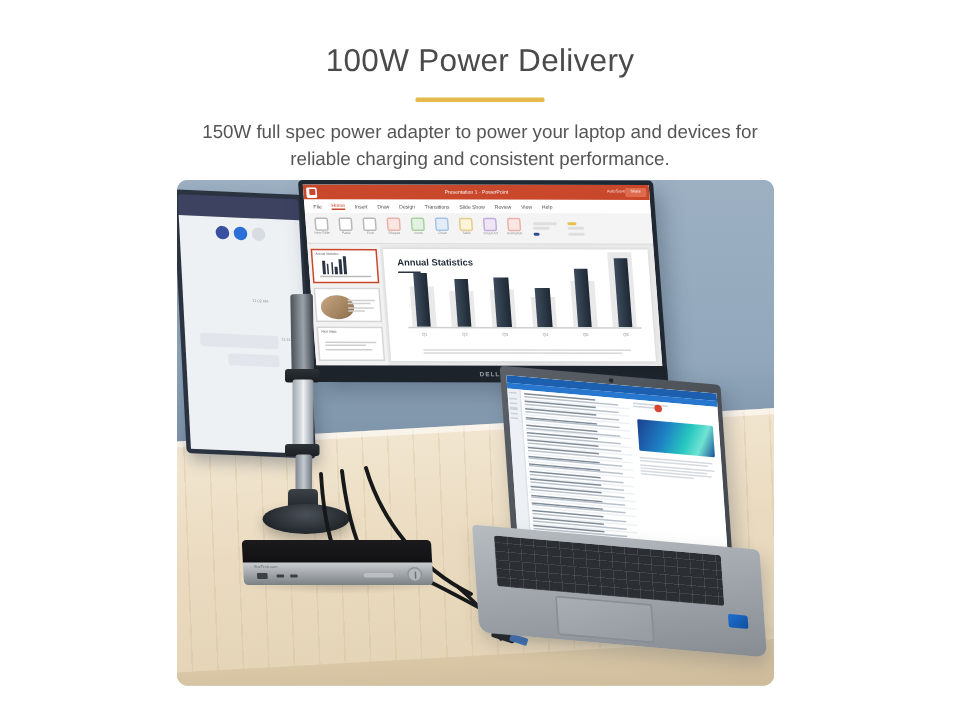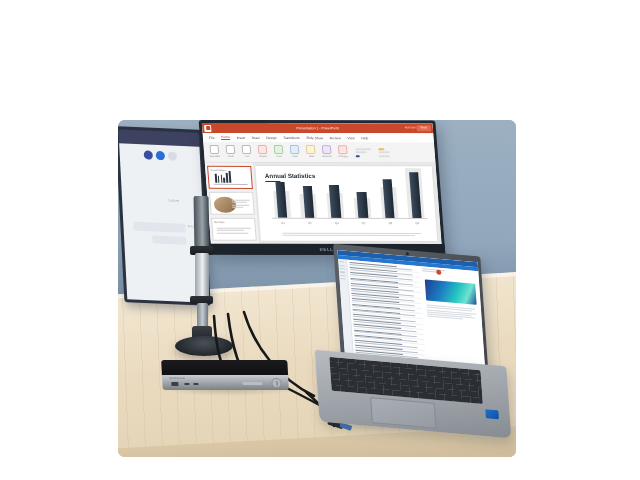--- a/index.html
+++ b/index.html
@@ -312,20 +312,25 @@
   .sh-dock { position: absolute; left: 40px; top: 262px; width: 140px; height: 14px;
     background: radial-gradient(ellipse at 50% 50%, rgba(90,85,70,.28), rgba(90,85,70,0) 70%); }
   .sh-lap { position: absolute; left: 196px; top: 290px; width: 210px; height: 22px;
     background: radial-gradient(ellipse at 50% 50%, rgba(90,85,70,.25), rgba(90,85,70,0) 70%); }
 </style>
 </head>
 <body>
 
 <div class="page">
 
+  <div class="header">
+    <div class="title">100W Power Delivery</div>
+    <div class="divider"></div>
+    <div class="subtitle">150W full spec power adapter to power your laptop and devices for reliable charging and consistent performance.</div>
+  </div>
 
   <div class="photo">
 
     <div class="wall"></div>
     <div class="wall-shadow"></div>
     <div class="desk">
         <div class="desk-grain"></div>
       </div>
     <div class="desk-edge"></div>
     <div class="desk-front"></div>

